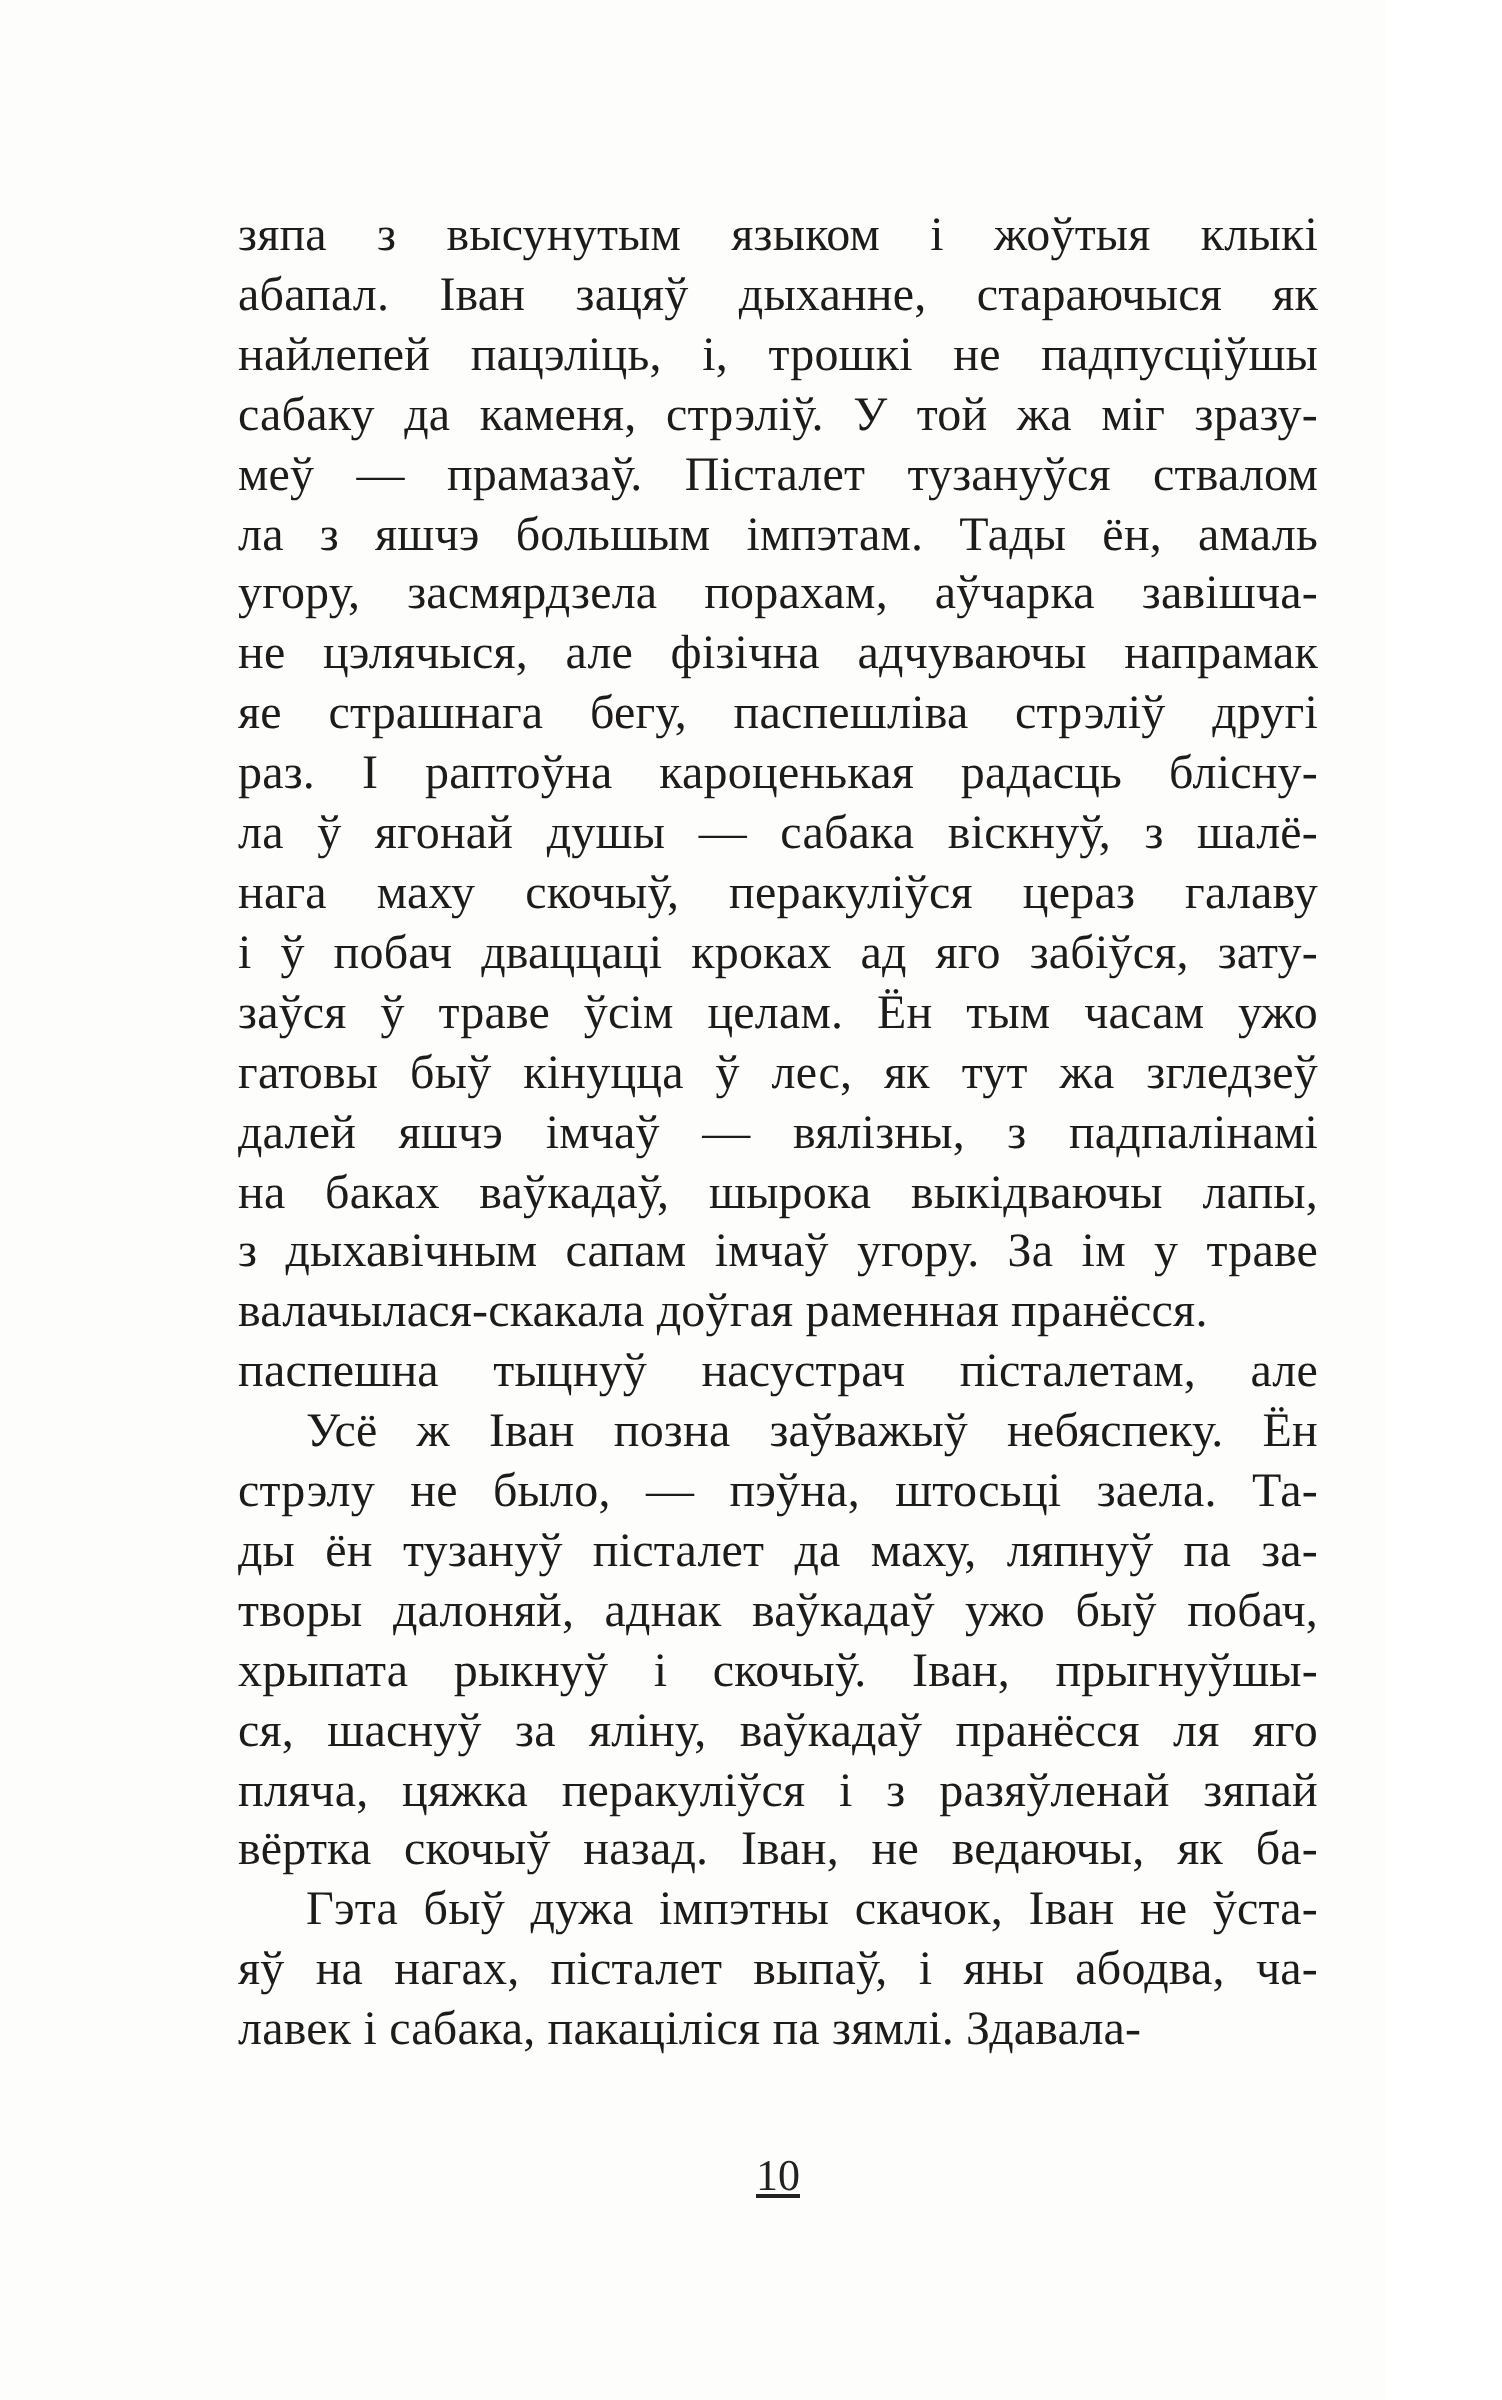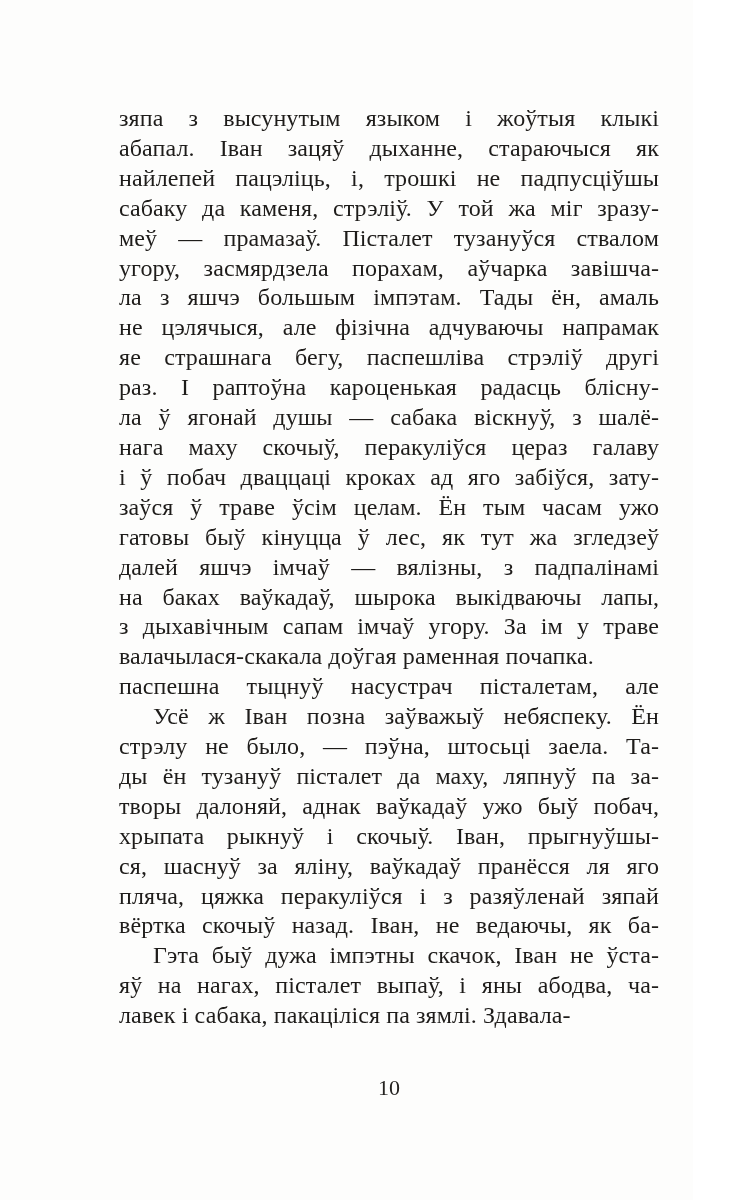--- a/index.html
+++ b/index.html
@@ -38,46 +38,47 @@
   }
   .page-number {
     position: absolute;
     left: 119px;
     top: 1074px;
     width: 540px;
     text-align: center;
     font-size: 22px;
     line-height: 28px;
     color: #242220;
+    text-decoration: underline;
   }
 </style>
 </head>
 <body>
 
 <div class="page">
   <div class="text-block">
       <div class="line">зяпа з высунутым языком і жоўтыя клыкі</div>
       <div class="line">абапал. Іван зацяў дыханне, стараючыся як</div>
       <div class="line">найлепей пацэліць, і, трошкі не падпусціўшы</div>
       <div class="line">сабаку да каменя, стрэліў. У той жа міг зразу-</div>
       <div class="line">меў — прамазаў. Пісталет тузануўся ствалом</div>
+      <div class="line">ла з яшчэ большым імпэтам. Тады ён, амаль</div>
       <div class="line">угору, засмярдзела порахам, аўчарка завішча-</div>
-      <div class="line">ла з яшчэ большым імпэтам. Тады ён, амаль</div>
       <div class="line">не цэлячыся, але фізічна адчуваючы напрамак</div>
       <div class="line">яе страшнага бегу, паспешліва стрэліў другі</div>
       <div class="line">раз. І раптоўна кароценькая радасць блісну-</div>
       <div class="line">ла ў ягонай душы — сабака віскнуў, з шалё-</div>
       <div class="line">нага маху скочыў, перакуліўся цераз галаву</div>
       <div class="line">і ў побач дваццаці кроках ад яго забіўся, зату-</div>
       <div class="line">заўся ў траве ўсім целам. Ён тым часам ужо</div>
       <div class="line">гатовы быў кінуцца ў лес, як тут жа згледзеў</div>
       <div class="line">далей яшчэ імчаў — вялізны, з падпалінамі</div>
       <div class="line">на баках ваўкадаў, шырока выкідваючы лапы,</div>
       <div class="line">з дыхавічным сапам імчаў угору. За ім у траве</div>
-      <div class="line last">валачылася-скакала доўгая раменная почапка.</div>
+      <div class="line last">валачылася-скакала доўгая раменная пранёсся.</div>
       <div class="line">паспешна тыцнуў насустрач пісталетам, але</div>
       <div class="line indent">Усё ж Іван позна заўважыў небяспеку. Ён</div>
       <div class="line">стрэлу не было, — пэўна, штосьці заела. Та-</div>
       <div class="line">ды ён тузануў пісталет да маху, ляпнуў па за-</div>
       <div class="line">творы далоняй, аднак ваўкадаў ужо быў побач,</div>
       <div class="line">хрыпата рыкнуў і скочыў. Іван, прыгнуўшы-</div>
       <div class="line">ся, шаснуў за яліну, ваўкадаў пранёсся ля яго</div>
       <div class="line">пляча, цяжка перакуліўся і з разяўленай зяпай</div>
       <div class="line">вёртка скочыў назад. Іван, не ведаючы, як ба-</div>
       <div class="line indent">Гэта быў дужа імпэтны скачок, Іван не ўста-</div>

